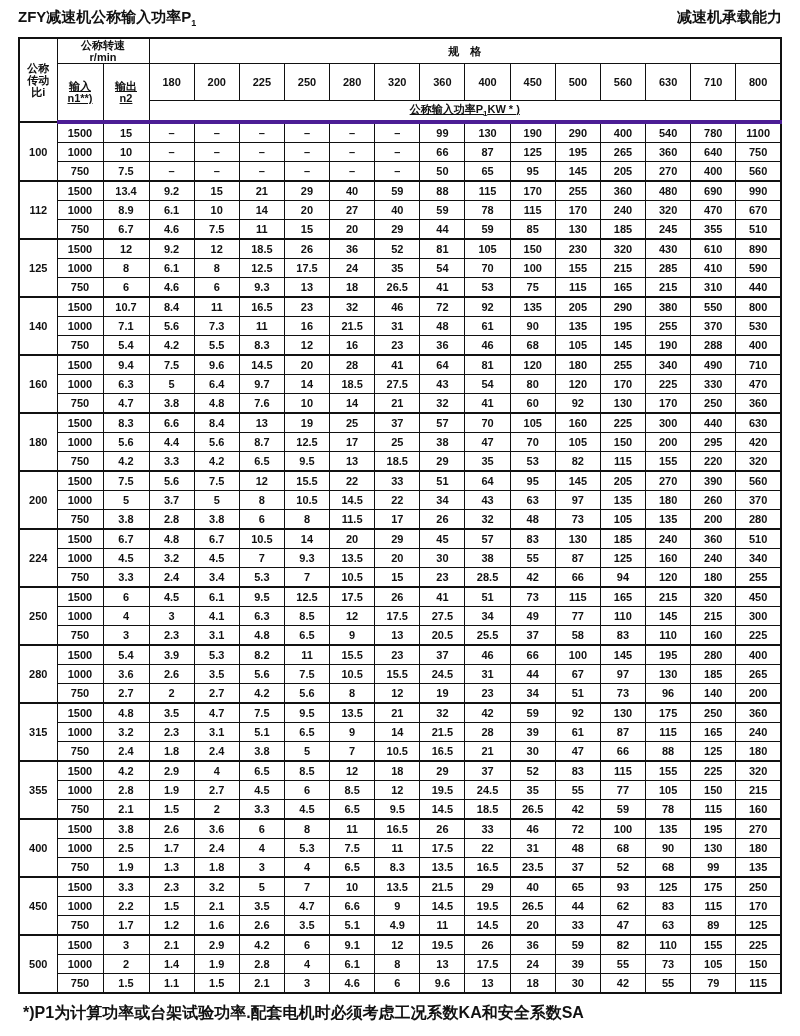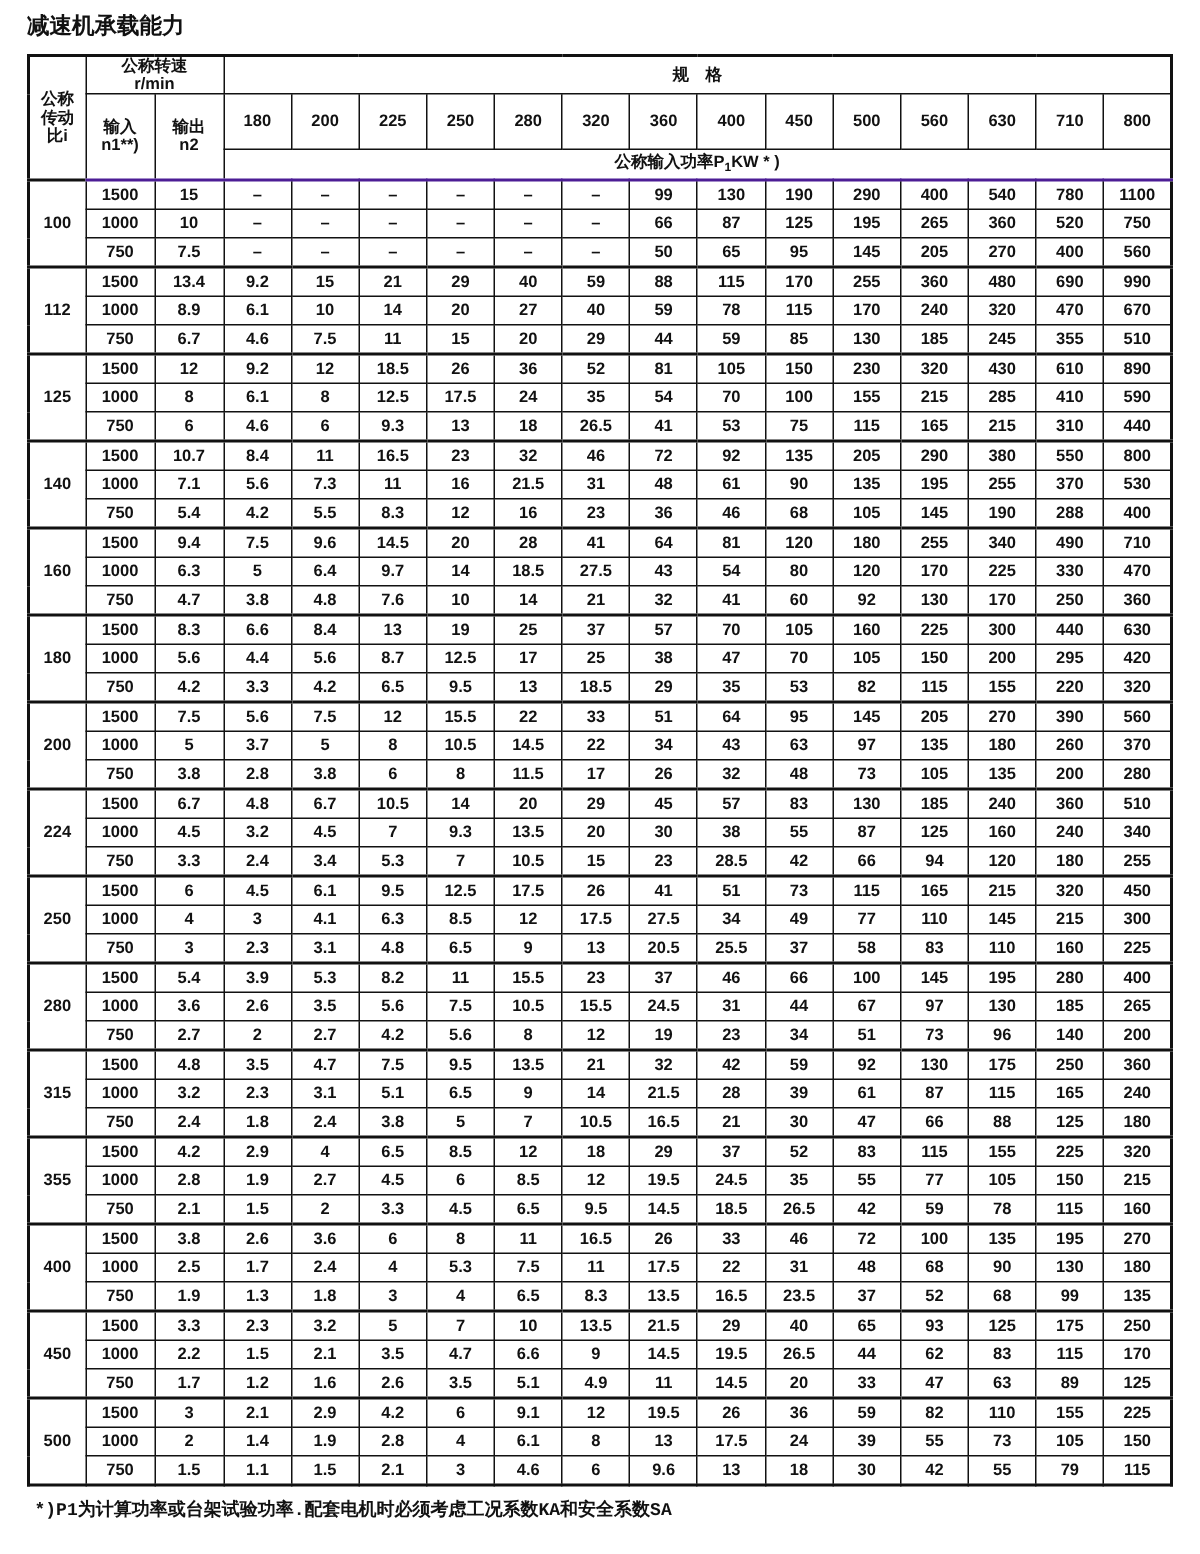--- a/index.html
+++ b/index.html
@@ -13,35 +13,36 @@
     font-weight:bold;font-size:15px;margin:2px 0 9px 0;}
   .titlebar sub{font-size:9px;}
   table.spec{border-collapse:collapse;width:764px;table-layout:fixed;border:2px solid #111;}
   .spec th,.spec td{
     border:1px solid #111;font-size:11px;font-weight:bold;color:#111;
     text-align:center;vertical-align:middle;padding:0;height:18px;line-height:1.1;
   }
   .spec thead .r1 th{height:24px;}
   .spec thead .r2 th{height:36px;}
   .spec thead .r3 td{height:19px;margin-left:34px;}
-  .spec thead tr.r3 td, .spec thead tr.r2 th[rowspan]{border-bottom:2px solid #4c1d95;}
+  .spec thead tr.r3 td, .spec thead tr.r2 th[rowspan]{border-bottom:4px solid #4c1d95;text-decoration:underline;}
   .hdr-cjk{font-size:10px;}
   .hdr-cjk .ln{display:block;}
   .power-hdr sub{font-size:8px;}
   tr.group-start td{border-top:2px solid #111;}
   .ratio-cell{font-size:11px;}
-  .notes{margin-top:7px;font-size:12px;font-weight:bold;line-height:1.55;font-family:Liberation Mono, monospace;}
+  .notes{margin-top:7px;font-size:16px;font-weight:bold;line-height:1.55;}
   .notes .n1{padding-left:5px;}
 </style>
 </head>
 <body>
 
 <div class="page">
 
   <div class="titlebar">
+    <div><span>ZFY减速机公称输入功率P</span><sub>1</sub></div>
     <div>减速机承载能力</div>
   </div>
 
   <table class="spec">
     <colgroup>
       <col style="width:38px">
         <col style="width:46px">
         <col style="width:46px">
     </colgroup>
     <thead>
@@ -115,21 +116,21 @@
           <td>–</td>
           <td>–</td>
           <td>–</td>
           <td>–</td>
           <td>66</td>
           <td>87</td>
           <td>125</td>
           <td>195</td>
           <td>265</td>
           <td>360</td>
-          <td>520</td>
+          <td>640</td>
           <td>750</td>
         </tr>
         <tr>
           <td>750</td>
           <td>7.5</td>
           <td>–</td>
           <td>–</td>
           <td>–</td>
           <td>–</td>
           <td>–</td>

